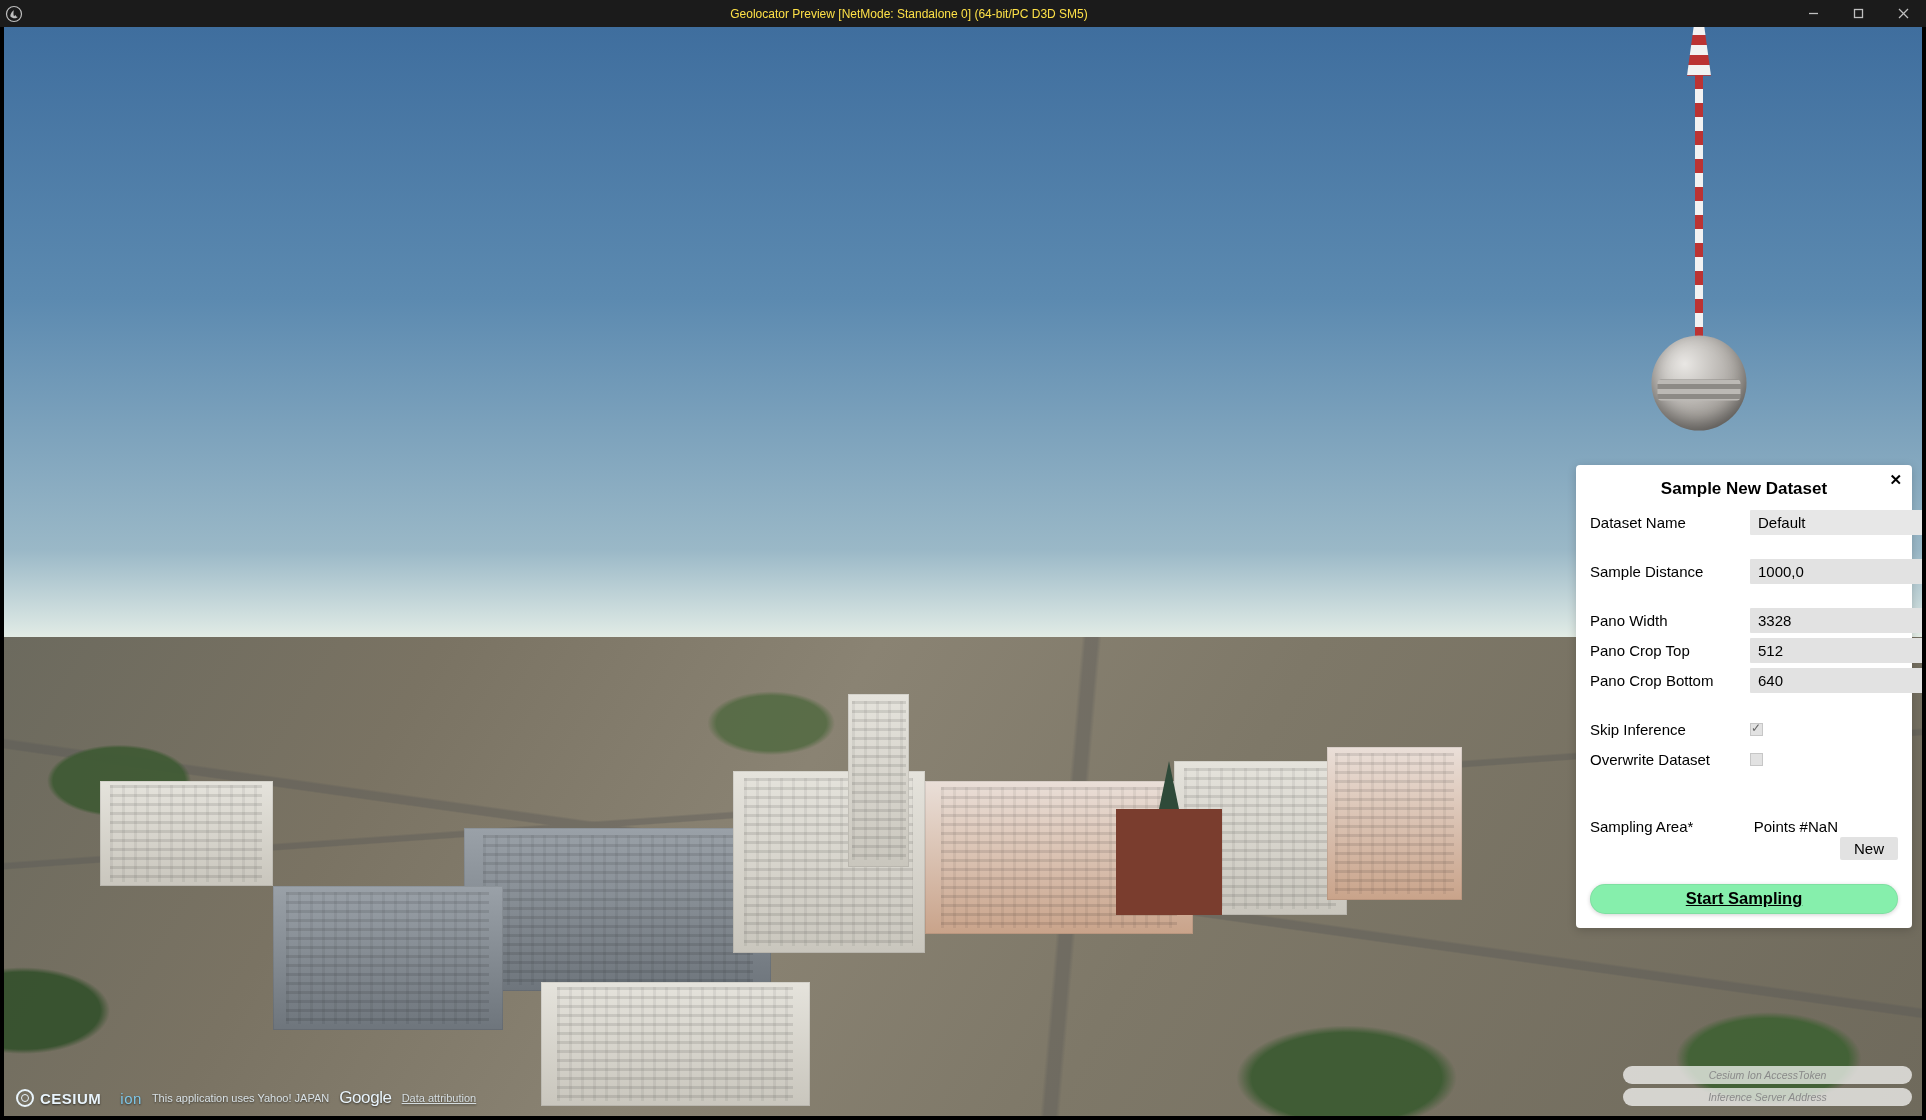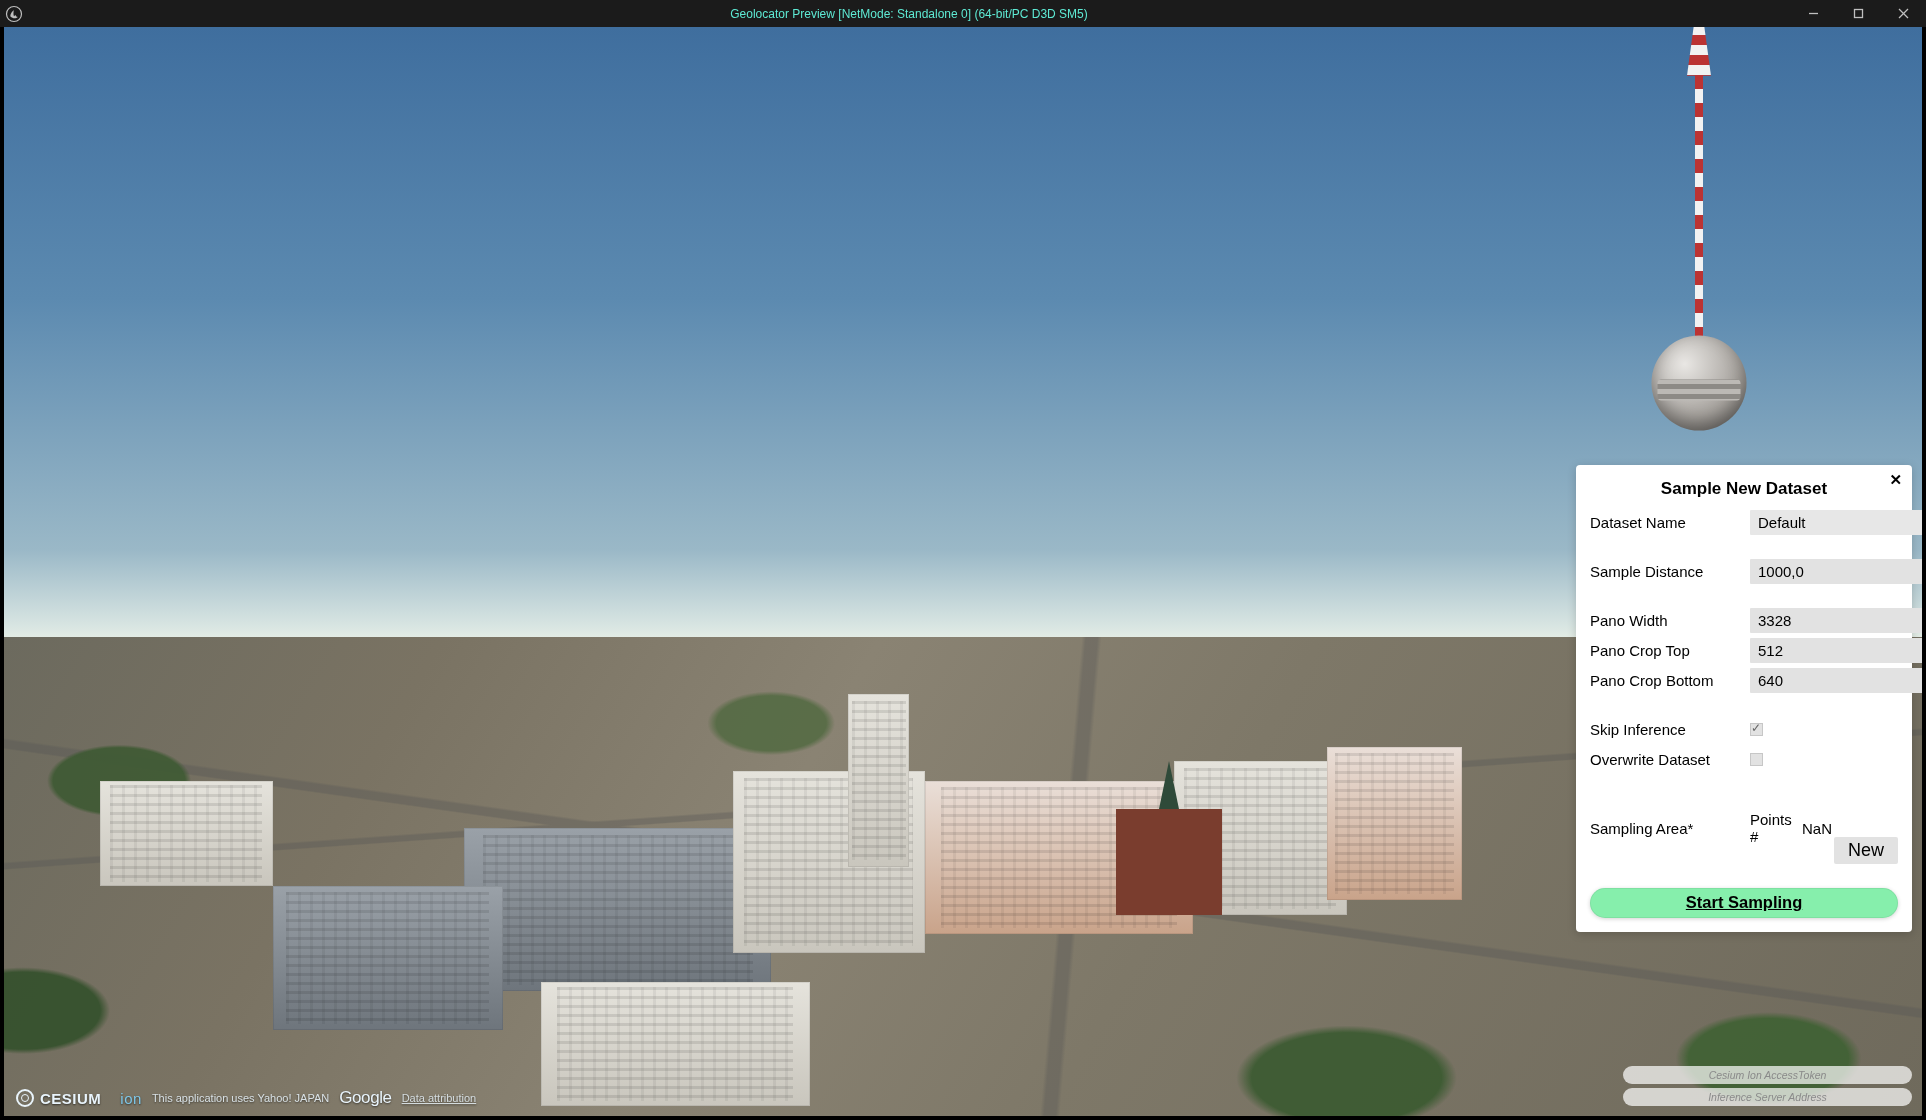--- a/index.html
+++ b/index.html
@@ -1,18 +1,18 @@
 <!DOCTYPE html>
 <html><head>
 <meta charset="utf-8">
 <style>
   * { box-sizing: border-box; margin: 0; padding: 0; }
   html, body { width: 100%; height: 100%; font-family: "Segoe UI", Arial, sans-serif; overflow: hidden; background:#000; }
   
-  .titlebar { position:absolute; top:0; left:0; right:0; height:27px; background:#1b1b1b; color:#5eead4; display:flex; align-items:center; font-size:12px; z-index:50; }
+  .titlebar { position:absolute; top:0; left:0; right:0; height:27px; background:#1b1b1b; color:#fde047; display:flex; align-items:center; font-size:12px; z-index:50; }
   .titlebar .ue-logo { width:27px; height:27px; display:flex; align-items:center; justify-content:center; }
   .titlebar .ue-logo svg { width:18px; height:18px; }
   .titlebar .title-text { flex:1; text-align:center; pointer-events:none; }
   .titlebar .win-controls { display:flex; }
   .titlebar .win-btn { width:45px; height:27px; display:flex; align-items:center; justify-content:center; color:#bfbfbf; }
   .titlebar .win-btn svg { width:11px; height:11px; stroke:#bfbfbf; fill:none; stroke-width:1.3; }
 
   
   .viewport { position:absolute; top:27px; left:4px; right:4px; bottom:4px; background:#000; overflow:hidden; }
   .sky { position:absolute; inset:0; background:linear-gradient(to bottom,
@@ -92,21 +92,21 @@
   .prow label { flex:0 0 160px; }
   .prow .txt-input { flex:1; height:25px; background:#e7e7e7; border:none; padding:0 8px; font-size:15px;
                      font-family:inherit; border-radius:1px; }
   .prow .num-input { flex:1; height:25px; background:#e2e2e2; border:none; padding:0 8px; font-size:15px;
                      font-family:inherit; border-radius:1px; position:relative; }
   .prow .num-wrap { position:relative; flex:1; }
   .prow .chk { width:13px; height:13px; appearance:none; background:#e2e2e2; border:1px solid #c7c7c7; position:relative;}
   .prow .chk:checked::after{content:"✓";position:absolute;left:0;top:-3px;font-size:12px;color:#666;}
   .prow.area { margin-top:20px; align-items:center;}
   .prow.area .points{ margin-left:auto; }
-  .new-btn { background:#e2e2e2; border:none; padding:3px 14px; font-size:18px; border-radius:2px; cursor:pointer; margin-left:2px;margin-top:44px;}
+  .new-btn { background:#e2e2e2; border:none; padding:3px 14px; font-size:15px; border-radius:2px; cursor:pointer; margin-left:2px;margin-top:44px;}
   .start-btn { display:block; width:100%; margin-top:24px; height:30px; border-radius:15px; border:none;
                background:#86efac; font-size:16.5px; font-weight:700; cursor:pointer;
                box-shadow:0 1px 4px rgba(0,0,0,0.18), inset 0 0 0 1px rgba(0,0,0,0.06);text-decoration:underline;}
 </style>
 </head>
 <body>
 
 <div class="titlebar">
   <div class="ue-logo">
     <svg viewBox="0 0 24 24">

